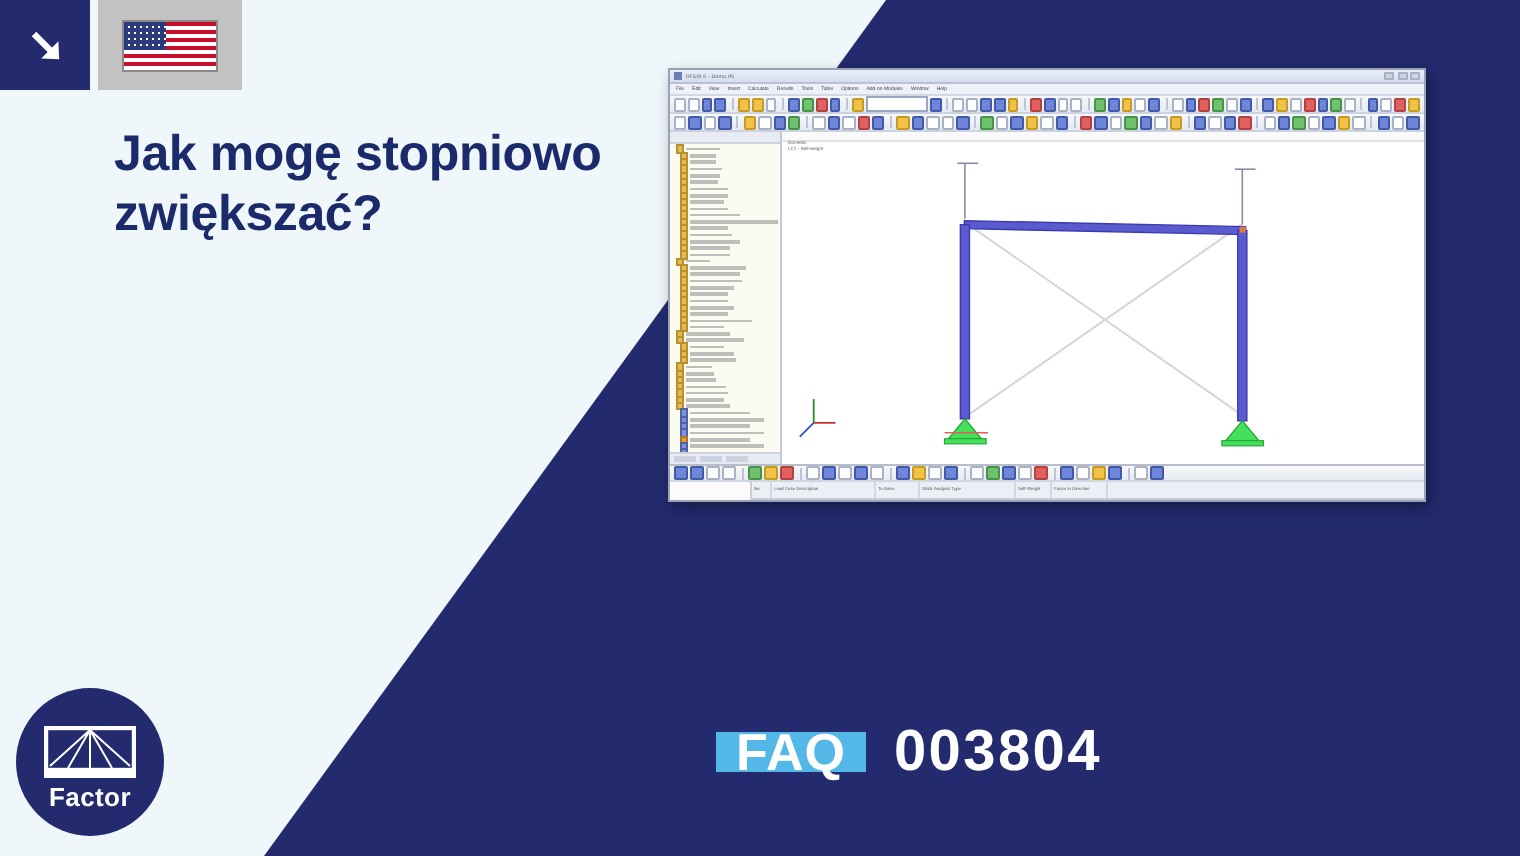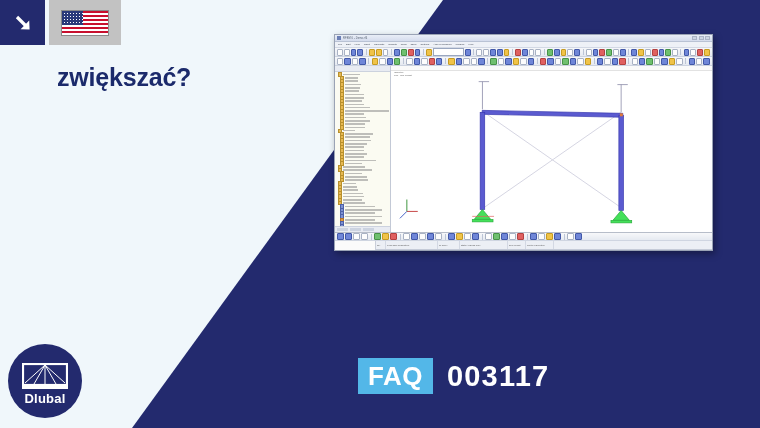--- a/index.html
+++ b/index.html
@@ -54,21 +54,21 @@
   .logo .mark{position:absolute;left:14px;top:19px;width:46px;height:26px;}
   .logo .word{
     position:absolute;left:0;top:47px;width:74px;text-align:center;
     color:#fff;font-weight:bold;font-size:13px;letter-spacing:0.2px;
   }
 
   
   .faq-row{position:absolute;left:358px;top:358px;height:36px;z-index:5;display:flex;align-items:center;}
   .faq-tag{
     background:#53b7e8;color:#ffffff;font-weight:bold;font-size:26px;line-height:36px;
-    padding:0 10px;height:36px;display:flex;align-items:center;letter-spacing:0.5px;
+    padding:0 10px;height:20px;display:flex;align-items:center;letter-spacing:0.5px;
   }
   .faq-num{
     color:#ffffff;font-weight:bold;font-size:29px;margin-left:14px;letter-spacing:1.2px;
   }
 
   
   .app{
     position:absolute;left:334px;top:34px;width:379px;height:217px;z-index:4;
     background:#f2f2f0;border:1px solid #9aa3b5;box-sizing:border-box;
     box-shadow:2px 3px 7px rgba(0,0,0,0.35);
@@ -154,35 +154,36 @@
   <div class="flag-tile">
     <div class="flag">
       <div class="stripes"></div>
       <div class="canton">
           <i></i>
         </div>
     </div>
   </div>
 
   <div class="headline">
+    <span class="ln">Jak mogę stopniowo</span>
     <span class="ln">zwiększać?</span>
   </div>
 
   <div class="logo">
     <svg class="mark" viewBox="0 0 46 26">
       <rect x="1" y="1" width="44" height="21" fill="none" stroke="#ffffff" stroke-width="2.2"></rect>
       <path d="M23 2 L3 20 M23 2 L43 20 M23 2 L23 21 M23 2 L12 21 M23 2 L34 21" stroke="#ffffff" stroke-width="1" fill="none"></path>
       <rect x="0" y="22.5" width="46" height="3.5" fill="#ffffff"></rect>
     </svg>
-    <div class="word">Dlubal</div>
+    <div class="word">Factor</div>
   </div>
 
   <div class="faq-row">
     <div class="faq-tag">FAQ</div>
-    <div class="faq-num">003117</div>
+    <div class="faq-num">003804</div>
   </div>
 
   <div class="app">
 
     <div class="titlebar">
       <span class="tb-ico"></span>
       <span class="tb-txt">RFEM 6 - Demo.rf6</span>
       <span class="tb-btns">
         <span></span>
         <span></span>

